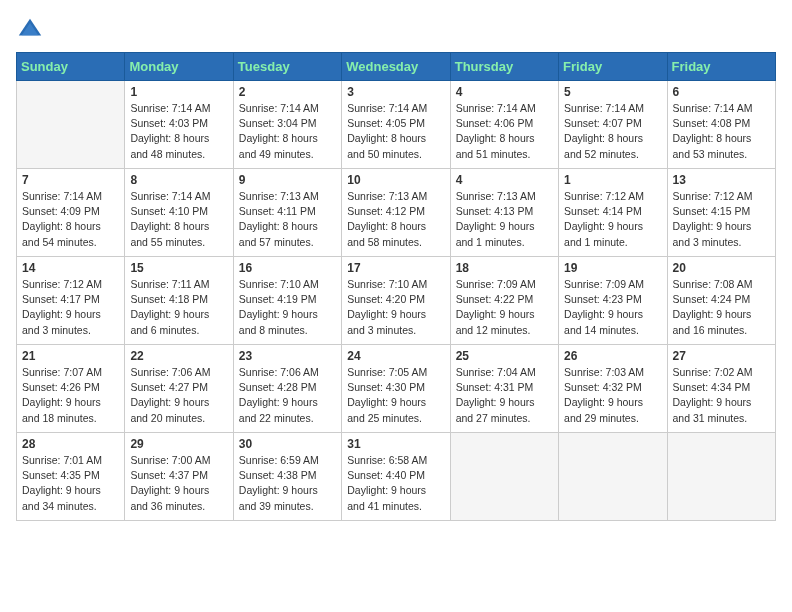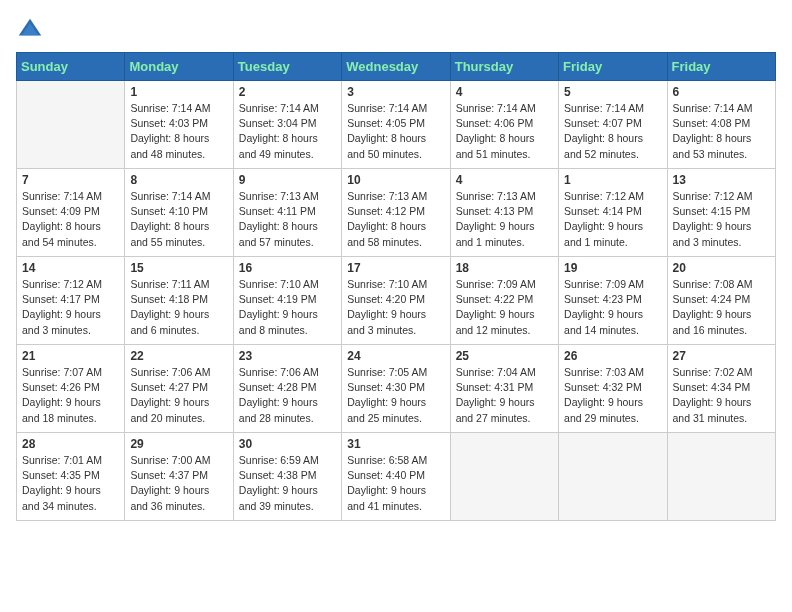--- a/index.html
+++ b/index.html
@@ -326,21 +326,21 @@
             <div>Daylight: 9 hours</div>
             <div>and 20 minutes.</div>
           </div>
         </td>
         <td>
           <span class="day-number">23</span>
           <div class="day-info">
             <div>Sunrise: 7:06 AM</div>
             <div>Sunset: 4:28 PM</div>
             <div>Daylight: 9 hours</div>
-            <div>and 28 minutes.</div>
+            <div>and 22 minutes.</div>
           </div>
         </td>
         <td>
           <span class="day-number">24</span>
           <div class="day-info">
             <div>Sunrise: 7:05 AM</div>
             <div>Sunset: 4:30 PM</div>
             <div>Daylight: 9 hours</div>
             <div>and 25 minutes.</div>
           </div>

